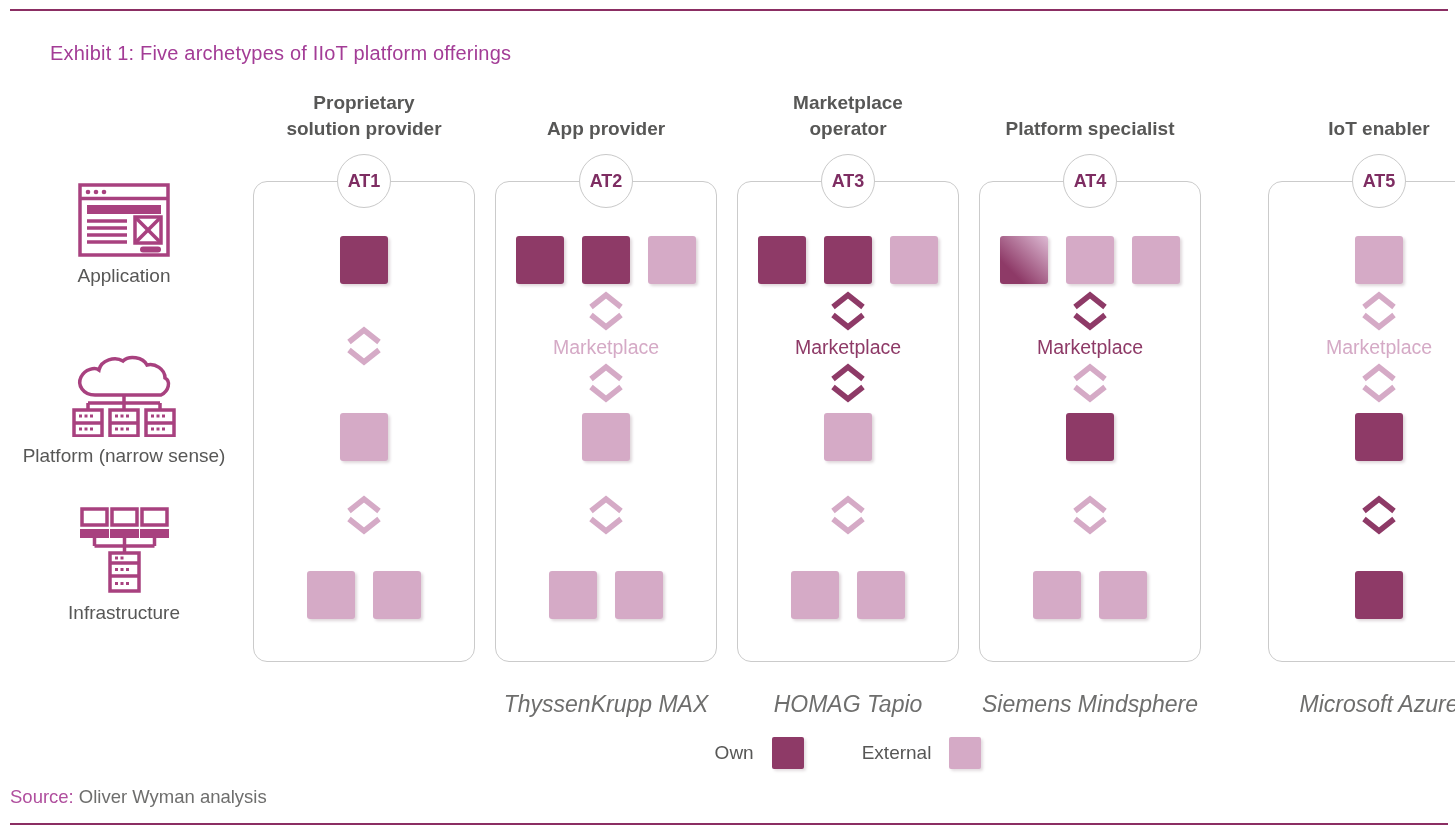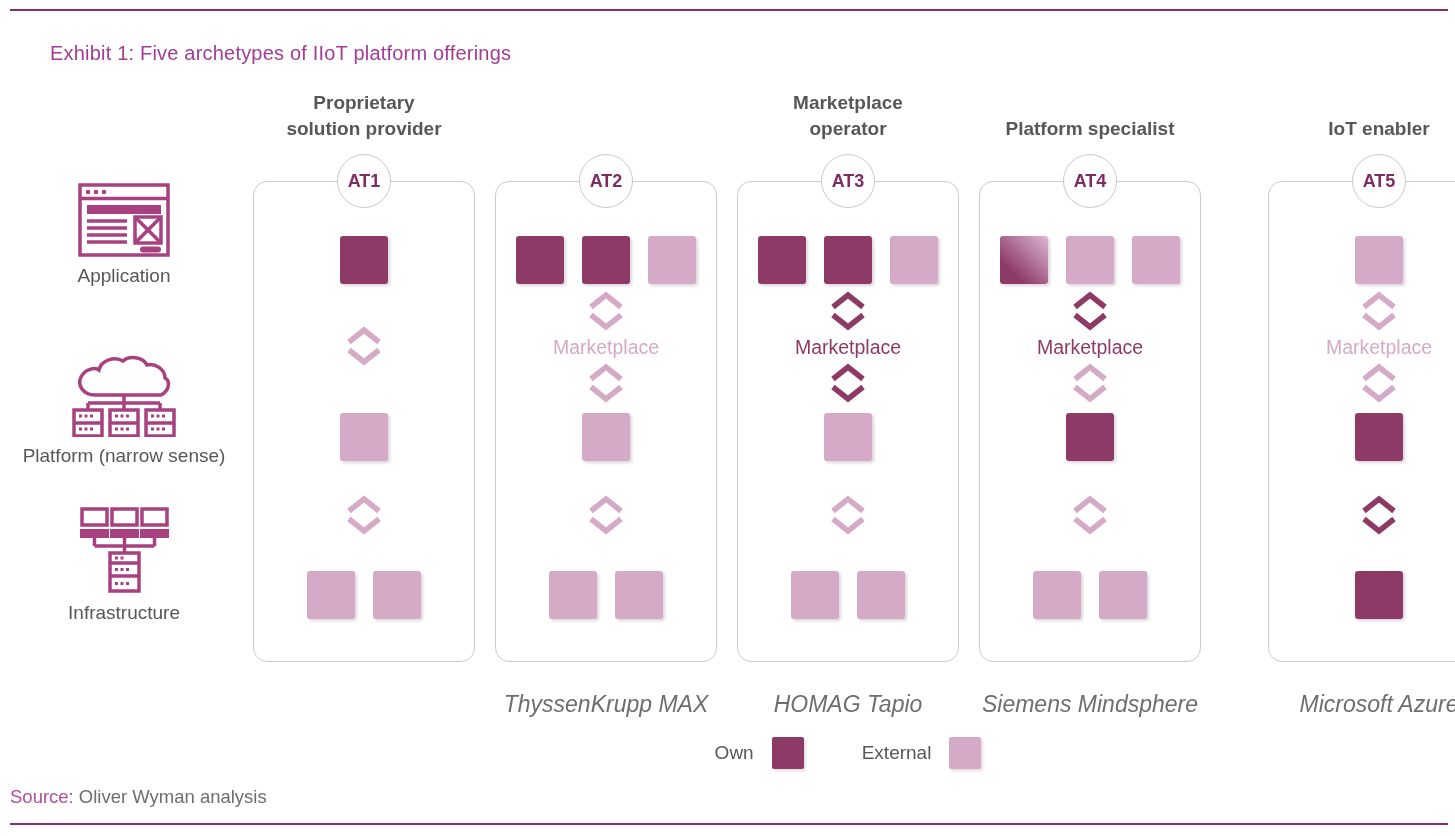--- a/index.html
+++ b/index.html
@@ -187,20 +187,23 @@
               <polyline points="4,24 19,36 34,24" fill="none" stroke="#d5aac6" stroke-width="5.5"></polyline>
             </svg>
           </div>
           <div class="sq-row" style="top: 389px;">
             <div class="sq" style="background: rgb(213, 170, 198);"></div>
             <div class="sq" style="background: rgb(213, 170, 198);"></div>
           </div>
         </div>
       </div>
       <div class="col" style="left: 495px;">
+        <div class="col-header">
+          <div>App provider</div>
+        </div>
         <div class="card">
           <div class="badge">AT2</div>
           <div class="sq-row" style="top: 54px;">
             <div class="sq" style="background: rgb(142, 58, 103);"></div>
             <div class="sq" style="background: rgb(142, 58, 103);"></div>
             <div class="sq" style="background: rgb(213, 170, 198);"></div>
           </div>
           <div class="chev" style="top: 109px;">
             <svg width="38" height="40" viewBox="0 0 38 40">
               <polyline points="4,16 19,4 34,16" fill="none" stroke="#d5aac6" stroke-width="5.5"></polyline>

